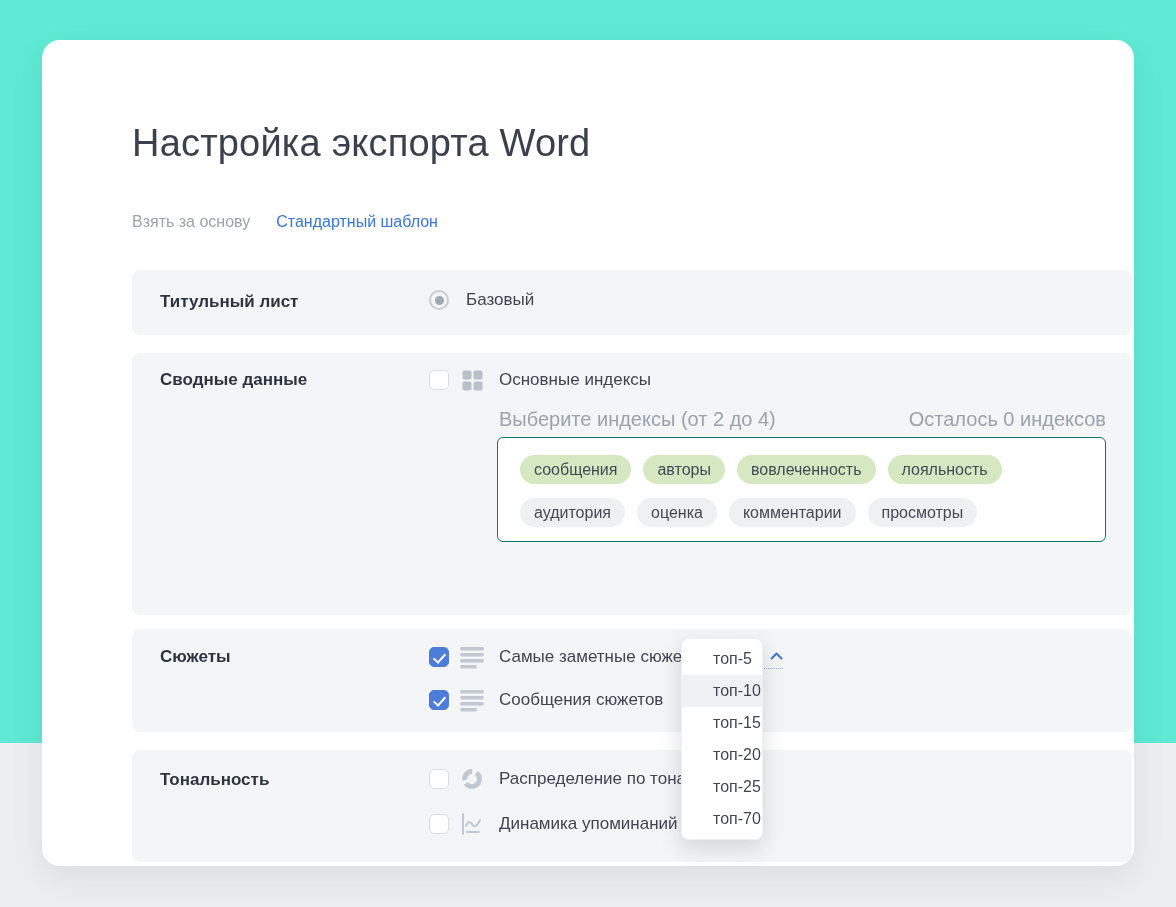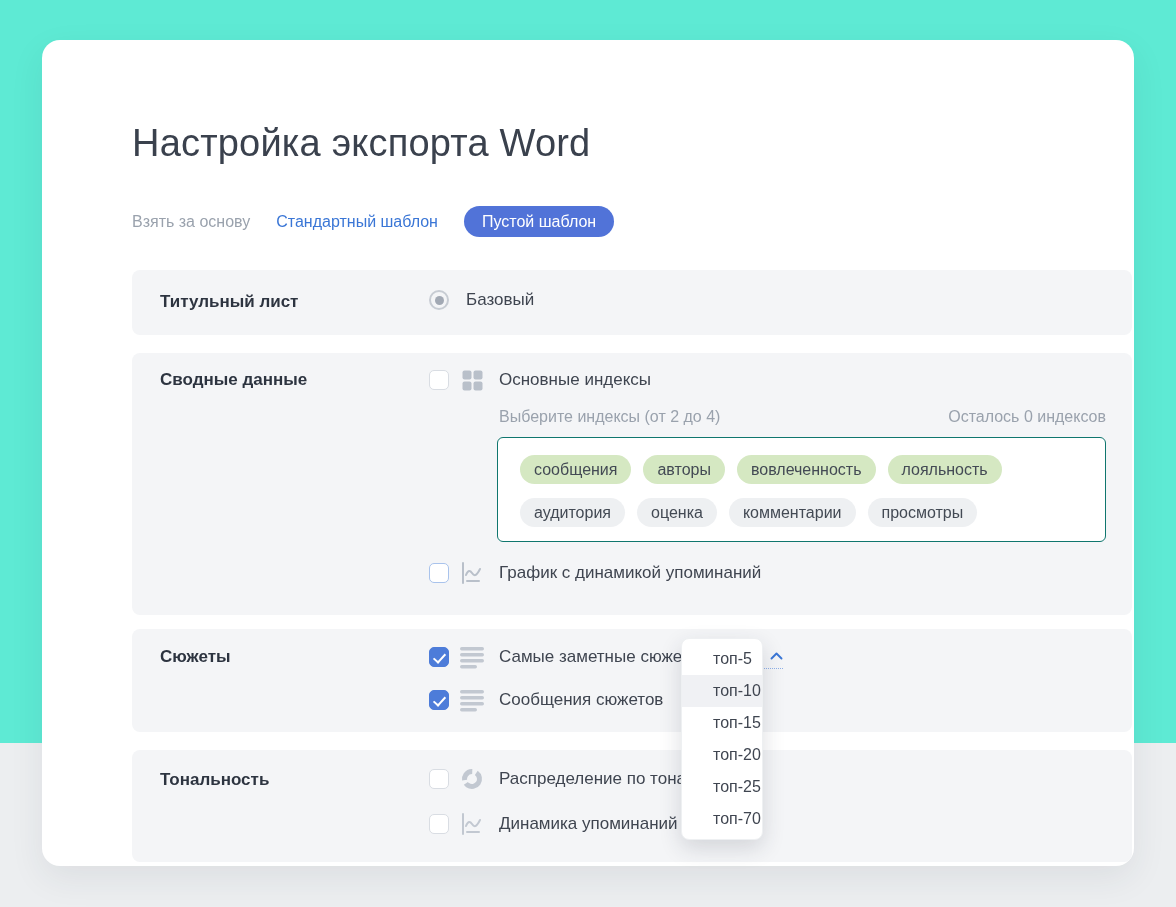--- a/index.html
+++ b/index.html
@@ -68,21 +68,21 @@
     position:relative; width:20px; height:20px; border-radius:50%;
     border:2px solid #c7ccd3; background:#f4f5f7; margin-right:17px; flex:none; cursor:pointer;
   }
   .radio.checked::after {
     content:""; position:absolute; left:50%; top:50%; width:9px; height:9px;
     margin:-4.5px 0 0 -4.5px; border-radius:50%; background:#a2a9b4;
   }
 
   .icon-box { width:26px; height:24px; margin-right:14px; flex:none; display:flex; align-items:center; justify-content:center; }
 
-  .helper { position:absolute; font-size:16px; color:#9aa2ad; }
+  .helper { position:absolute; font-size:20px; color:#9aa2ad; }
 
   .tags-box {
     position:absolute; left:365px; top:84px; width:609px; height:105px;
     background:#ffffff; border:1px solid #0f766e; border-radius:6px;
   }
   .tag-row { position:absolute; left:22px; display:flex; gap:12px; }
   .tag {
     height:29px; line-height:29px; padding:0 14px; border-radius:15px;
     font-size:16px; color:#434a54; white-space:nowrap; cursor:pointer;
   }
@@ -111,21 +111,20 @@
 <body>
 
 <div class="stage">
   <div class="card">
 
     <div class="page-title">Настройка экспорта Word</div>
 
     <div class="tabs">
       <span class="tab-muted">Взять за основу</span>
       <span class="tab-link">Стандартный шаблон</span>
-      <span class="tab-pill">Пустой шаблон</span>
     </div>
 
     <div class="section sec-1">
       <div class="section-label" style="top:22px;">Титульный лист</div>
       <div class="row" style="top:20px;">
         <div class="radio checked"></div>
         <span class="label">Базовый</span>
       </div>
     </div>
 
@@ -158,31 +157,20 @@
           <span class="tag green">лояльность</span>
         </div>
         <div class="tag-row" style="top:60px;">
           <span class="tag gray">аудитория</span>
           <span class="tag gray">оценка</span>
           <span class="tag gray">комментарии</span>
           <span class="tag gray">просмотры</span>
         </div>
       </div>
 
-      <div class="row" style="top:208px;">
-        <div class="checkbox blue-border"></div>
-        <span class="icon-box">
-          <svg width="26" height="24" viewBox="0 0 26 24" fill="none" stroke="#b9c0ca" stroke-width="2" stroke-linecap="round">
-            <path d="M4 2 v20"></path>
-              <path d="M8 20 h12"></path>
-            <path d="M7 14 C 9 9, 11 9, 13 12 S 17 16, 21 8"></path>
-          </svg>
-        </span>
-        <span class="label">График с динамикой упоминаний</span>
-      </div>
     </div>
 
     <div class="section sec-3">
       <div class="section-label" style="top:18px;">Сюжеты</div>
 
       <div class="row" style="top:16px;">
         <div class="checkbox checked"></div>
         <span class="icon-box">
           <svg width="25" height="23" viewBox="0 0 25 23">
               <g fill="#c2c8d1">

